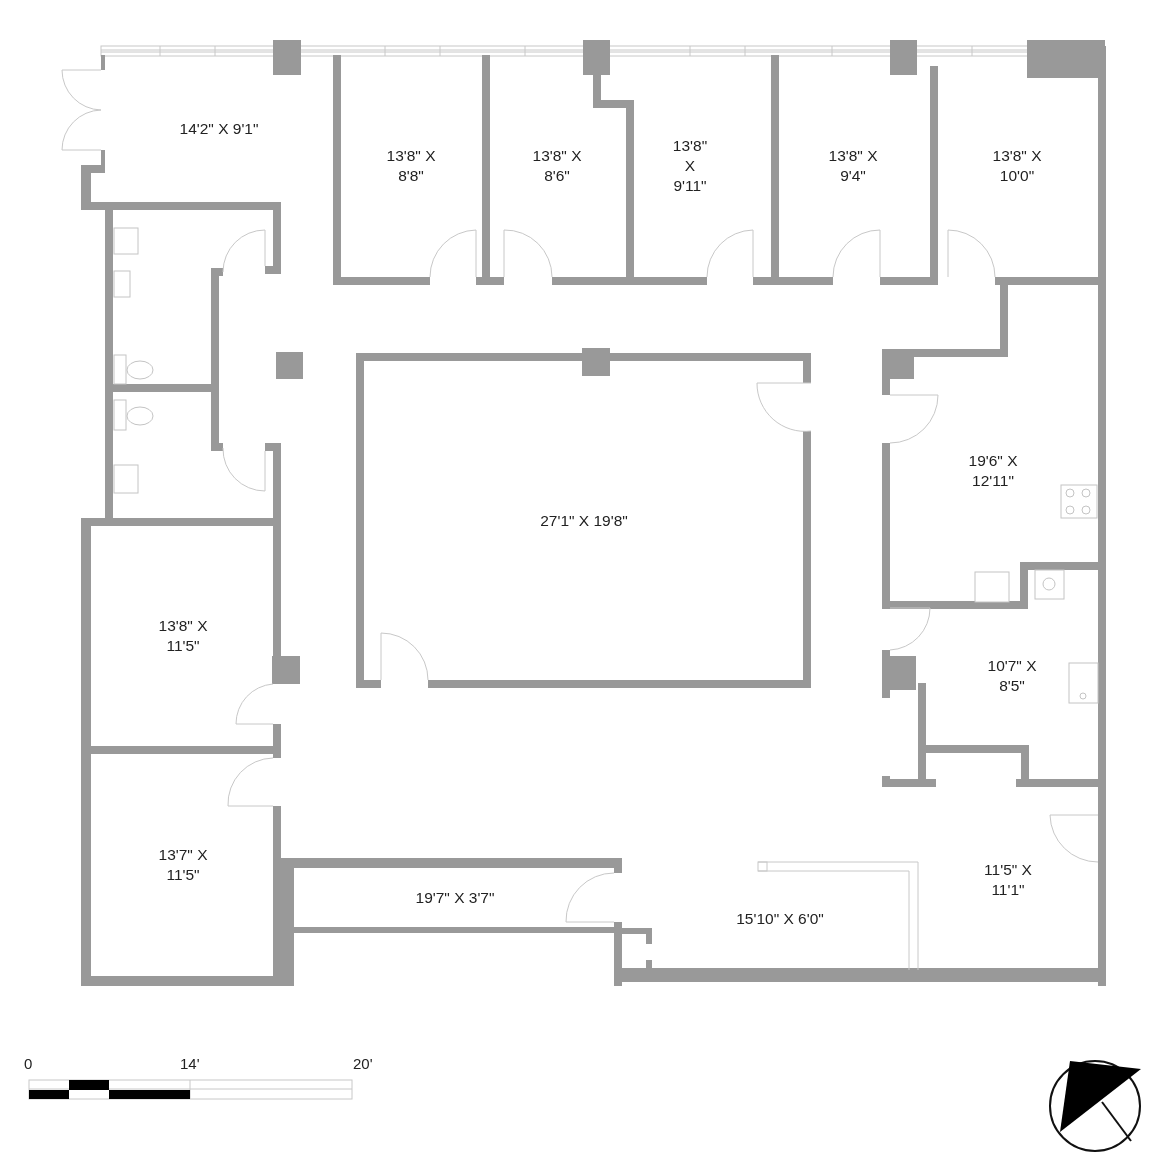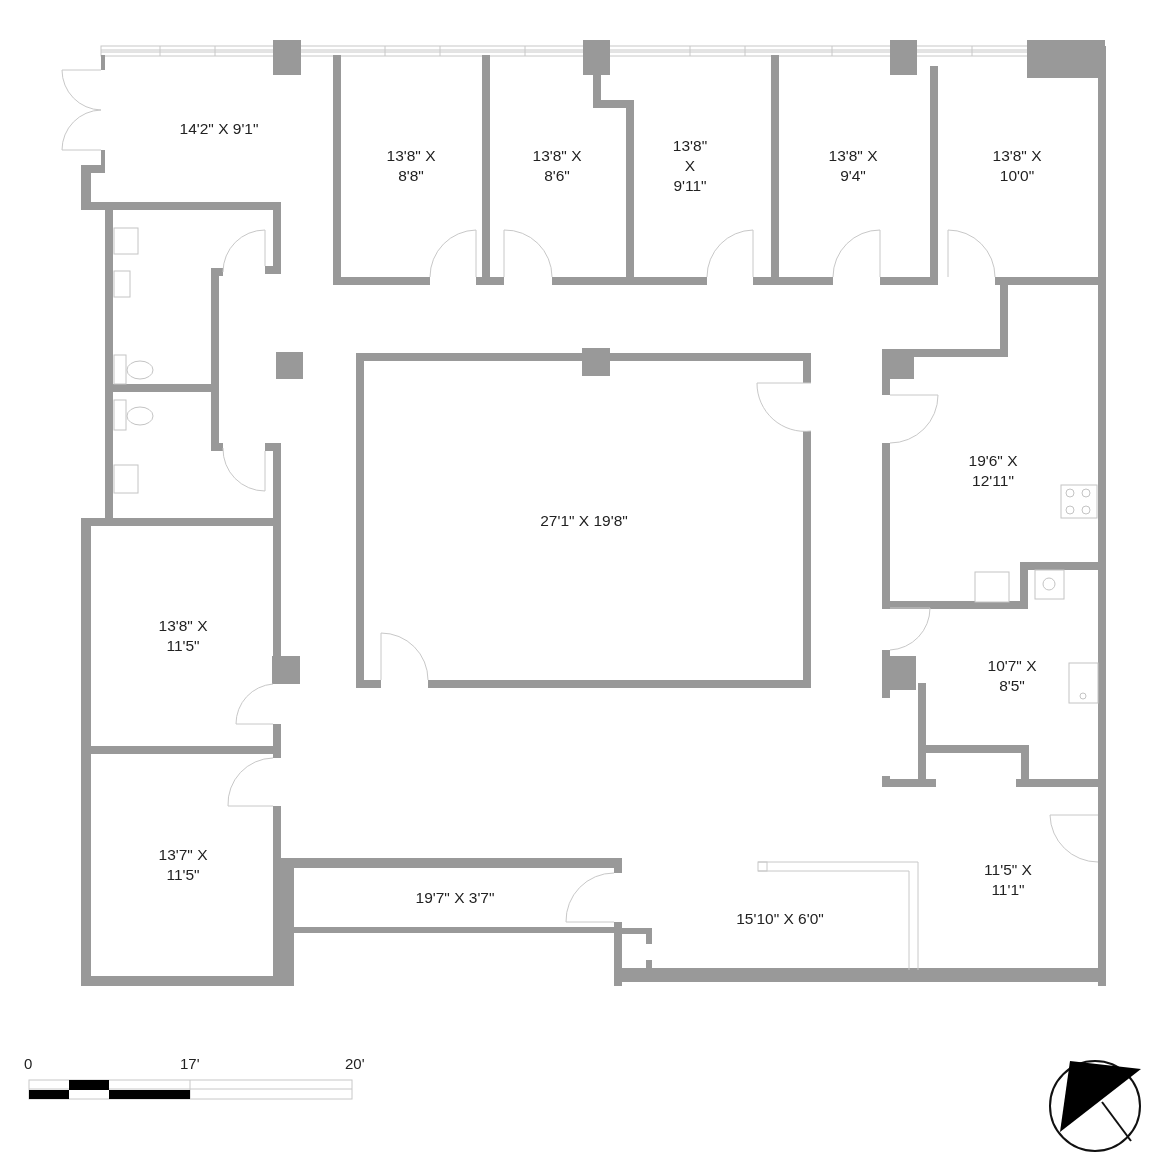--- a/index.html
+++ b/index.html
@@ -204,14 +204,14 @@
 <div class="label" style="left:183px;top:636px">13'8" X
 11'5"</div>
 <div class="label" style="left:183px;top:865px">13'7" X
 11'5"</div>
 <div class="label" style="left:455px;top:898px">19'7" X 3'7"</div>
 <div class="label" style="left:780px;top:919px">15'10" X 6'0"</div>
 <div class="label" style="left:1008px;top:880px">11'5" X
 11'1"</div>
 
 <div class="scale-lbl" style="left:24px;top:1055px">0</div>
-<div class="scale-lbl" style="left:180px;top:1055px">17'</div>
-<div class="scale-lbl" style="left:345px;top:1055px">20'</div>
+<div class="scale-lbl" style="left:180px;top:1055px">14'</div>
+<div class="scale-lbl" style="left:353px;top:1055px">20'</div>
 
 </body></html>

